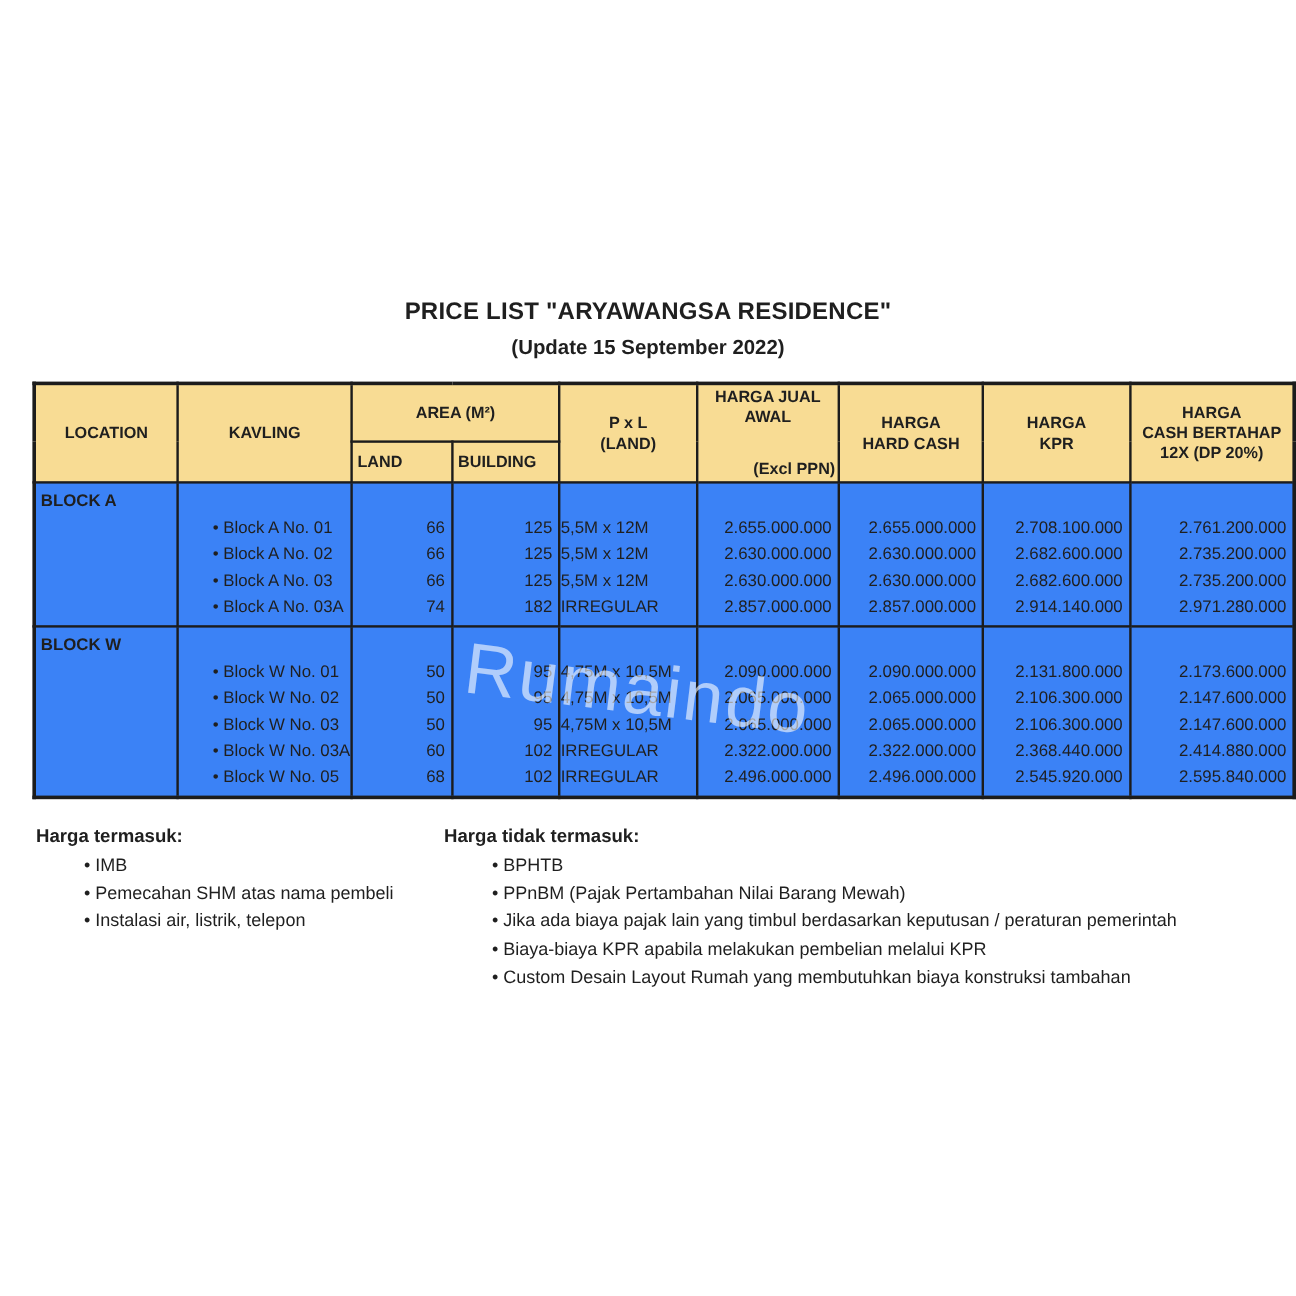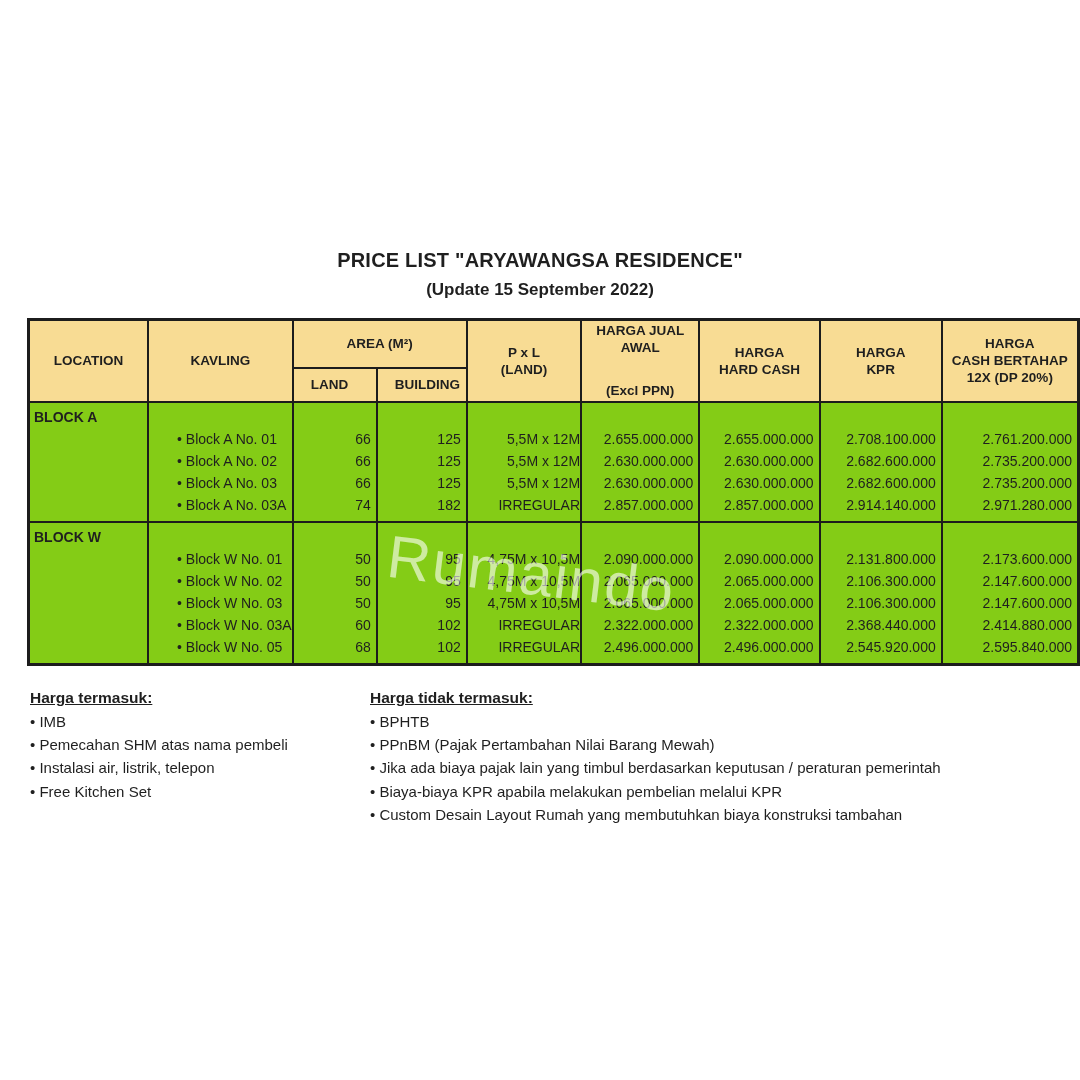--- a/index.html
+++ b/index.html
@@ -24,48 +24,48 @@
     border-collapse: collapse; table-layout: fixed;
     border: 3px solid #1c1c1c;
   }
   .pricelist th, .pricelist td { border: 2px solid #1c1c1c; }
   .pricelist th {
     background: #F8DC94; font-size: 13.5px; font-weight: bold;
     text-align: center; vertical-align: middle; padding: 0 2px; line-height: 17px;
   }
   .pricelist thead tr.r1 { height: 48px; }
   .pricelist thead tr.r2 { height: 34px; }
-  .pricelist th.sub { text-align: left; padding-left: 17px; }
+  .pricelist th.sub { text-align: left; padding-left: 4px; }
   .pricelist td {
-    background: #84cc16; vertical-align: top; font-size: 14px;
+    background: #3b82f6; vertical-align: top; font-size: 14px;
     padding: 3px 0 5px 0;
   }
   .line { height: 22px; line-height: 22px; white-space: nowrap; overflow: visible; }
   td.loc .line { font-weight: bold; padding-left: 4px; }
   td.kav .line { padding-left: 28px; }
   td.num .line { text-align: right; padding-right: 5px; }
-  td.pxl .line { padding-left: 0; text-align: right; }
-  .hgap { margin-top: 26px; }
+  td.pxl .line { padding-left: 0; }
+  .hgap { margin-top: 26px; text-align: right; }
 
   .watermark {
     position: absolute; left: 392px; top: 522px; z-index: 5;
     font-size: 60px; font-weight: 400; letter-spacing: 2px;
     color: rgba(255,255,255,0.60);
     transform: rotate(7deg); transform-origin: left top;
     pointer-events: none;
   }
 
   .notes { position: absolute; top: 686px; font-size: 15px; }
   .notes.left { left: 30px; width: 330px; }
   .notes.right { left: 370px; width: 660px; }
   .notes .heading {
-    font-weight: bold; text-decoration: underline;
+    font-weight: bold; 
     font-size: 15.5px; line-height: 23px; margin-bottom: 1px;
   }
-  .note-item { line-height: 23.2px; white-space: nowrap; }
+  .note-item { line-height: 23.2px; white-space: nowrap; margin-left: 40px; }
 </style>
 </head>
 <body>
 
 <div class="canvas">
 
   <div class="title">PRICE LIST "ARYAWANGSA RESIDENCE"</div>
   <div class="subtitle">(Update 15 September 2022)</div>
 
   <div class="tablewrap">
@@ -249,21 +249,20 @@
     </table>
   </div>
 
   <div class="watermark">Rumaindo</div>
 
   <div class="notes left">
     <div class="heading">Harga termasuk:</div>
     <div class="note-item">• IMB</div>
     <div class="note-item">• Pemecahan SHM atas nama pembeli</div>
     <div class="note-item">• Instalasi air, listrik, telepon</div>
-    <div class="note-item">• Free Kitchen Set</div>
   </div>
 
   <div class="notes right">
     <div class="heading">Harga tidak termasuk:</div>
     <div class="note-item">• BPHTB</div>
     <div class="note-item">• PPnBM (Pajak Pertambahan Nilai Barang Mewah)</div>
     <div class="note-item">• Jika ada biaya pajak lain yang timbul berdasarkan keputusan / peraturan pemerintah</div>
     <div class="note-item">• Biaya-biaya KPR apabila melakukan pembelian melalui KPR</div>
     <div class="note-item">• Custom Desain Layout Rumah yang membutuhkan biaya konstruksi tambahan</div>
   </div>

